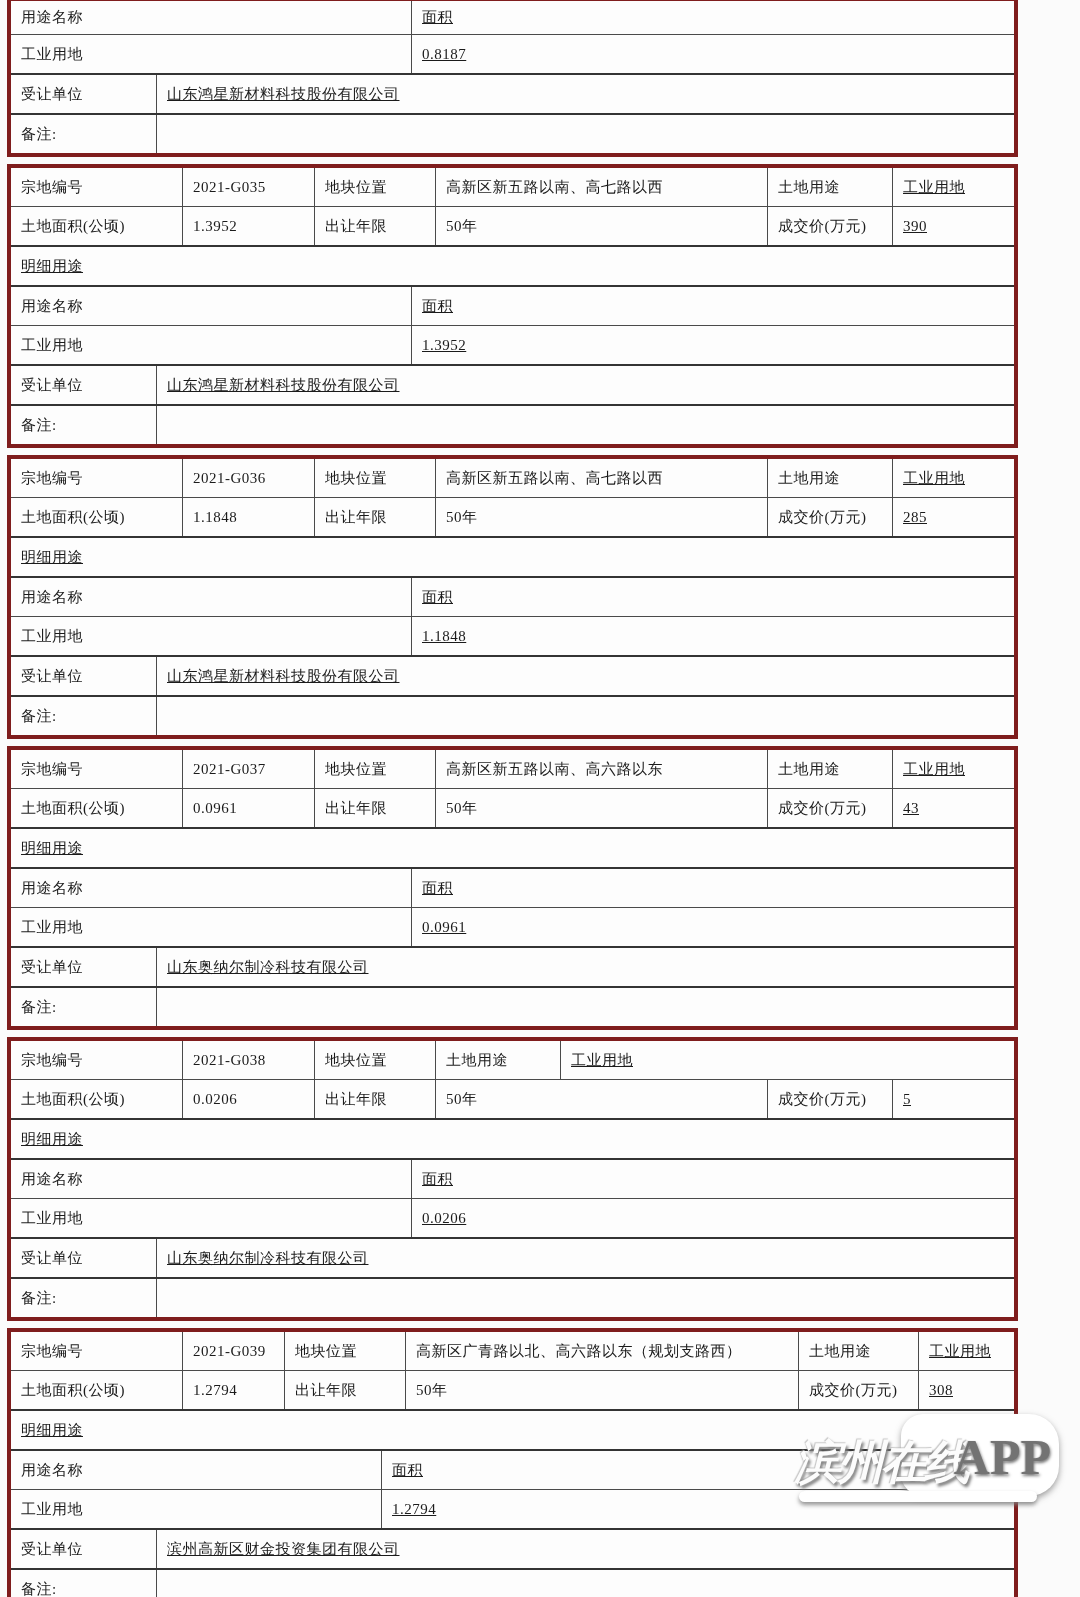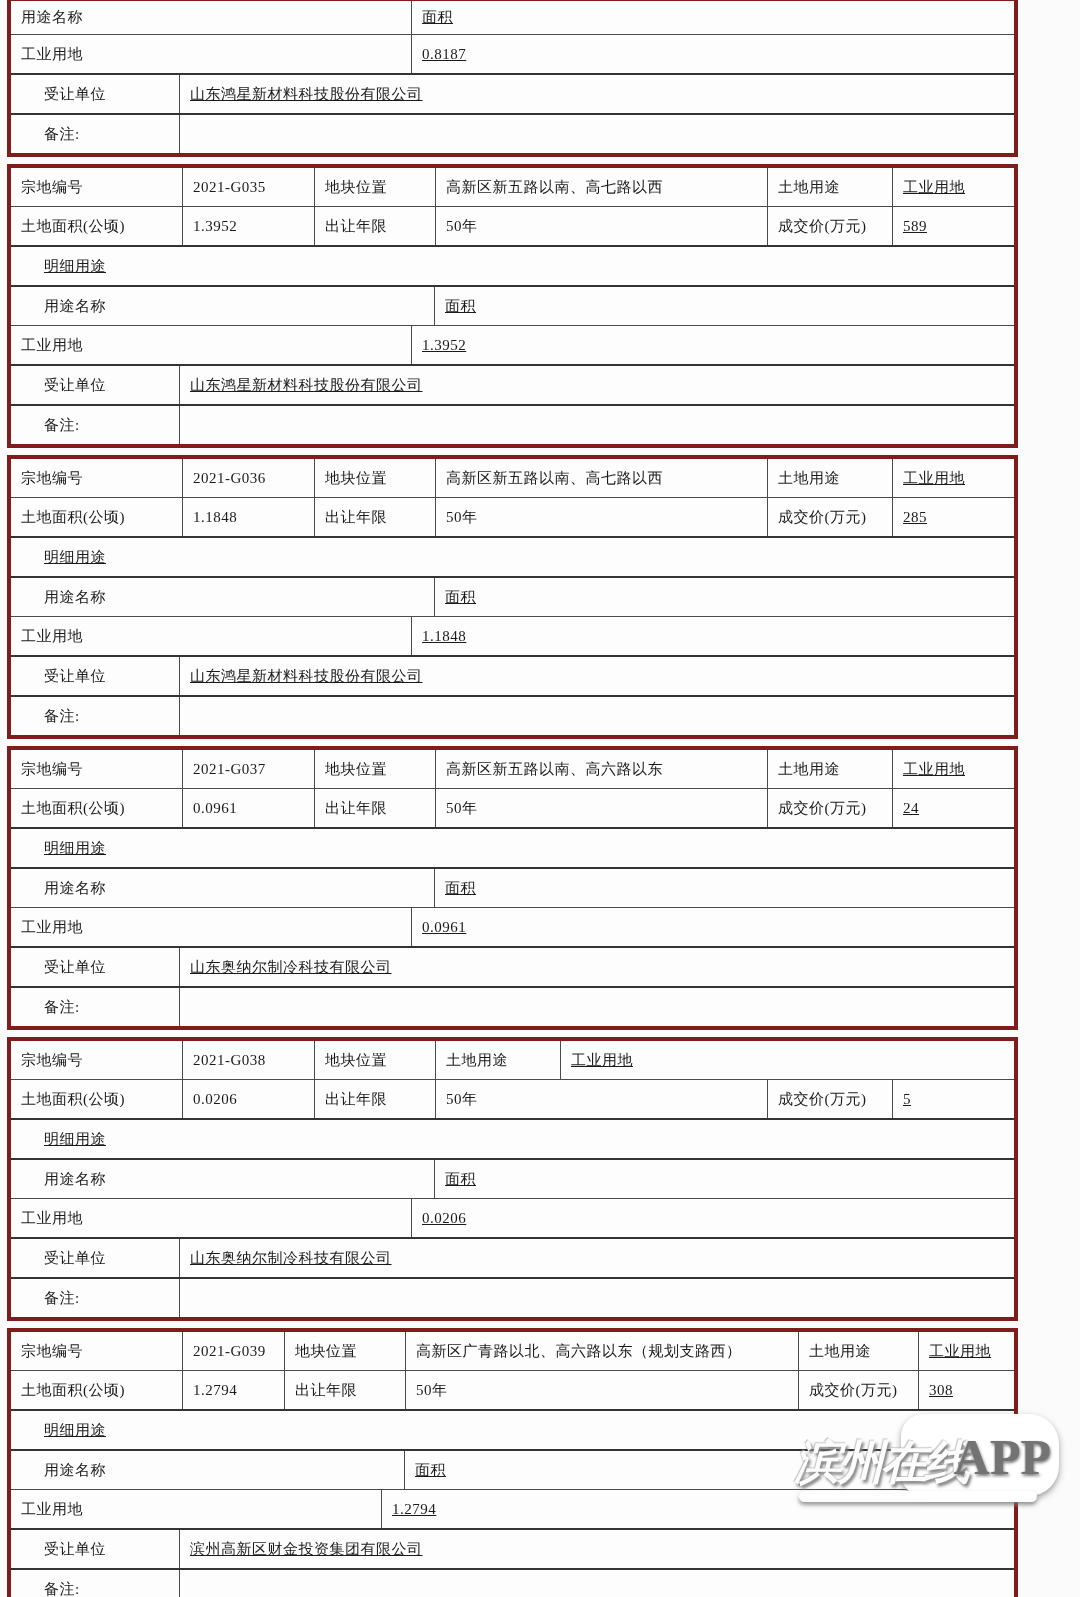--- a/index.html
+++ b/index.html
@@ -11,21 +11,21 @@
   }
   .page{padding:0 62px 0 7px;}
   .tbl{
     border:4px solid #7f1d1d;
     background:#fdfdfd;
     margin-top:7px;
   }
   .tbl.first{margin-top:0;border-top-width:1px;}
   .row{display:flex;height:38px;border-top:1px solid #4a4a4a;}
   .row:first-child{border-top:0;}
-  .row.t2{border-top:2px solid #343434;padding-left:23px;}
+  .row.t2{border-top:2px solid #343434;}
   .row.cut{height:33px;}
   .cell{
     display:flex;align-items:center;
     padding-left:10px;box-sizing:border-box;
     border-right:1px solid #4a4a4a;
     font-size:15px;letter-spacing:.5px;
     white-space:nowrap;overflow:hidden;
   }
   .cell:last-child{border-right:none;text-decoration:underline;}
   
@@ -89,21 +89,21 @@
       <div class="cell loc">高新区新五路以南、高七路以西</div>
       <div class="cell l3">土地用途</div>
       <div class="cell v3">工业用地</div>
     </div>
     <div class="row">
       <div class="cell l1">土地面积(公顷)</div>
       <div class="cell v1">1.3952</div>
       <div class="cell l2">出让年限</div>
       <div class="cell loc">50年</div>
       <div class="cell l3">成交价(万元)</div>
-      <div class="cell v3">589</div>
+      <div class="cell v3">390</div>
     </div>
     <div class="row t2">
       <div class="cell full">明细用途</div>
     </div>
     <div class="row t2">
       <div class="cell cw">用途名称</div>
       <div class="cell rest">面积</div>
     </div>
     <div class="row">
       <div class="cell cw">工业用地</div>
@@ -163,21 +163,21 @@
       <div class="cell loc">高新区新五路以南、高六路以东</div>
       <div class="cell l3">土地用途</div>
       <div class="cell v3">工业用地</div>
     </div>
     <div class="row">
       <div class="cell l1">土地面积(公顷)</div>
       <div class="cell v1">0.0961</div>
       <div class="cell l2">出让年限</div>
       <div class="cell loc">50年</div>
       <div class="cell l3">成交价(万元)</div>
-      <div class="cell v3">24</div>
+      <div class="cell v3">43</div>
     </div>
     <div class="row t2">
       <div class="cell full">明细用途</div>
     </div>
     <div class="row t2">
       <div class="cell cw">用途名称</div>
       <div class="cell rest">面积</div>
     </div>
     <div class="row">
       <div class="cell cw">工业用地</div>

